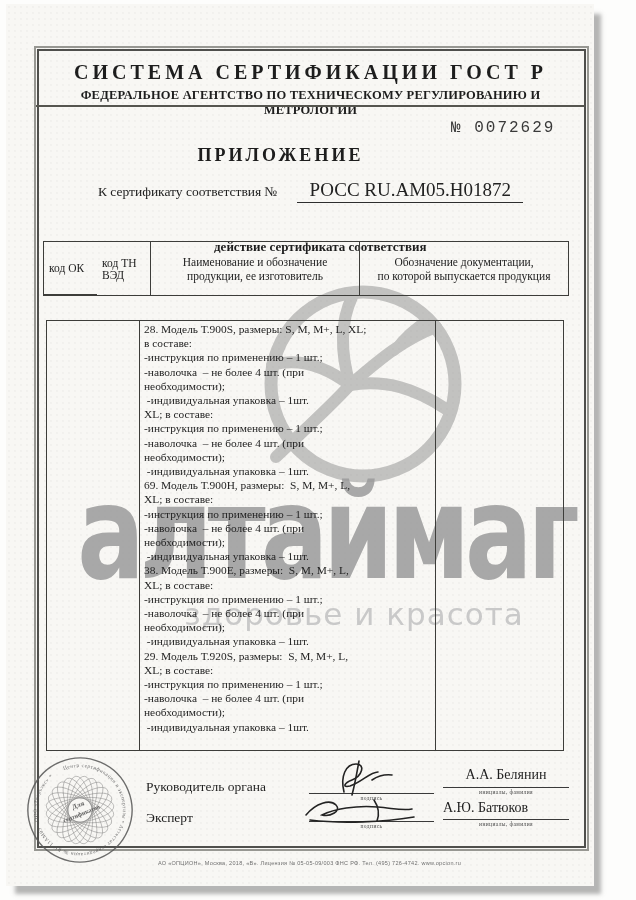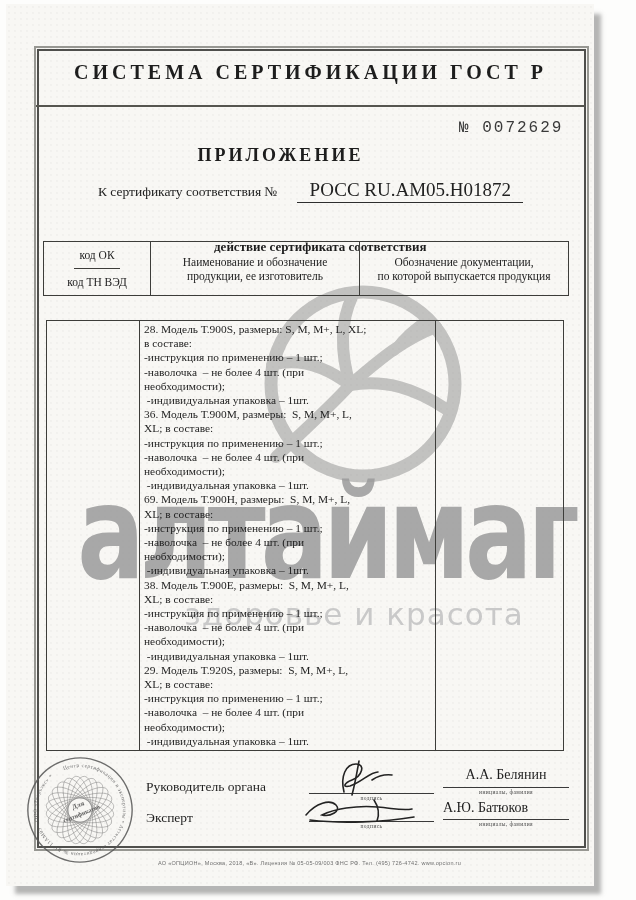--- a/index.html
+++ b/index.html
@@ -25,36 +25,36 @@
   .frame{position:absolute;left:28px;top:42px;width:551px;height:801px;border:2px solid #979792;}
   .frame-inner{position:absolute;inset:1px;border:2px solid #4f4f4c;}
 
   .sys-title{position:absolute;left:30px;top:57px;width:549px;text-align:center;
     font-size:20px;font-weight:bold;letter-spacing:4px;color:#1d1d1d;}
   .agency{position:absolute;left:30px;top:84px;width:549px;text-align:center;
     font-size:12.5px;font-weight:bold;letter-spacing:0.2px;color:#1d1d1d;}
   .head-rule{position:absolute;left:30px;top:101px;width:549px;border-top:2px solid #55554f;}
 
   .form-number{position:absolute;left:445px;top:115px;
-    font-family:"Liberation Mono", monospace;font-size:16px;letter-spacing:2px;color:#3a3a3a;margin-left:8px;}
+    font-family:"Liberation Mono", monospace;font-size:16px;letter-spacing:2px;color:#3a3a3a;}
 
   .appendix-title{position:absolute;left:30px;top:141px;width:489px;text-align:center;
     font-size:18px;font-weight:bold;letter-spacing:3px;color:#1d1d1d;}
 
   .cert-line{position:absolute;left:30px;top:175px;width:549px;display:flex;
     justify-content:center;align-items:baseline;gap:20px;font-size:13.5px;}
   .cert-number{border-bottom:1px solid #2e2e2e;padding:0 12px 1px 12px;font-size:19px;}
 
   .desc{position:absolute;left:30px;top:202px;width:549px;text-align:center;
     font-size:13px;font-weight:bold;line-height:16.5px;color:#1d1d1d;white-space:pre;}
 
   
   .htable{position:absolute;left:37px;top:237px;width:524px;height:53px;
     border:1.5px solid #3d3d3a;display:flex;font-size:11.5px;}
-  .ht-c1{width:106px;border-right:1.5px solid #3d3d3a;display:flex;flex-direction:column;align-items:center;}
+  .ht-c1{width:106px;border-right:1.5px solid #3d3d3a;display:flex;flex-direction:row;}
   .ht-c1 .cell{flex:1;display:flex;align-items:center;padding:1px 5px;}
   .ht-c1 .cell:first-child{border-bottom:1.5px solid #3d3d3a;}
   .ht-c2{width:208px;border-right:1.5px solid #3d3d3a;display:flex;flex-direction:column;
     align-items:center;justify-content:center;text-align:center;line-height:14px;}
   .ht-c3{flex:1;display:flex;flex-direction:column;align-items:center;justify-content:center;
     line-height:14px;}
 
   
   .btable{position:absolute;left:40px;top:316px;width:516px;height:429px;
     border:1.5px solid #3d3d3a;display:flex;}
@@ -118,20 +118,21 @@
     <div class="wm-tagline">здоровье и красота</div>
   </div>
 
   <div class="content-layer">
 
     <div class="frame">
       <div class="frame-inner"></div>
     </div>
 
     <div class="sys-title">СИСТЕМА СЕРТИФИКАЦИИ ГОСТ Р</div>
+    <div class="agency">ФЕДЕРАЛЬНОЕ АГЕНТСТВО ПО ТЕХНИЧЕСКОМУ РЕГУЛИРОВАНИЮ И МЕТРОЛОГИИ</div>
     <div class="head-rule"></div>
 
     <div class="form-number">№ 0072629</div>
 
     <div class="appendix-title">ПРИЛОЖЕНИЕ</div>
 
     <div class="cert-line">
       <span>К сертификату соответствия №</span>
       <span class="cert-number">РОСС RU.AM05.H01872</span>
     </div>
@@ -157,21 +158,20 @@
     <div class="btable">
       <div class="bt-c1"></div>
       <div class="bt-c2">
 
       <div class="pline">28. Модель Т.900S, размеры: S, M, M+, L, XL;</div>
           <div class="pline">в составе:</div>
           <div class="pline">-инструкция по применению – 1 шт.;</div>
           <div class="pline">-наволочка  – не более 4 шт. (при</div>
           <div class="pline">необходимости);</div>
           <div class="pline"> -индивидуальная упаковка – 1шт.</div>
-          <div class="pline">36. Модель Т.900М, размеры:  S, M, M+, L,</div>
           <div class="pline">XL; в составе:</div>
           <div class="pline">-инструкция по применению – 1 шт.;</div>
           <div class="pline">-наволочка  – не более 4 шт. (при</div>
           <div class="pline">необходимости);</div>
           <div class="pline"> -индивидуальная упаковка – 1шт.</div>
           <div class="pline">69. Модель Т.900Н, размеры:  S, M, M+, L,</div>
           <div class="pline">XL; в составе:</div>
           <div class="pline">-инструкция по применению – 1 шт.;</div>
           <div class="pline">-наволочка  – не более 4 шт. (при</div>
           <div class="pline">необходимости);</div>

